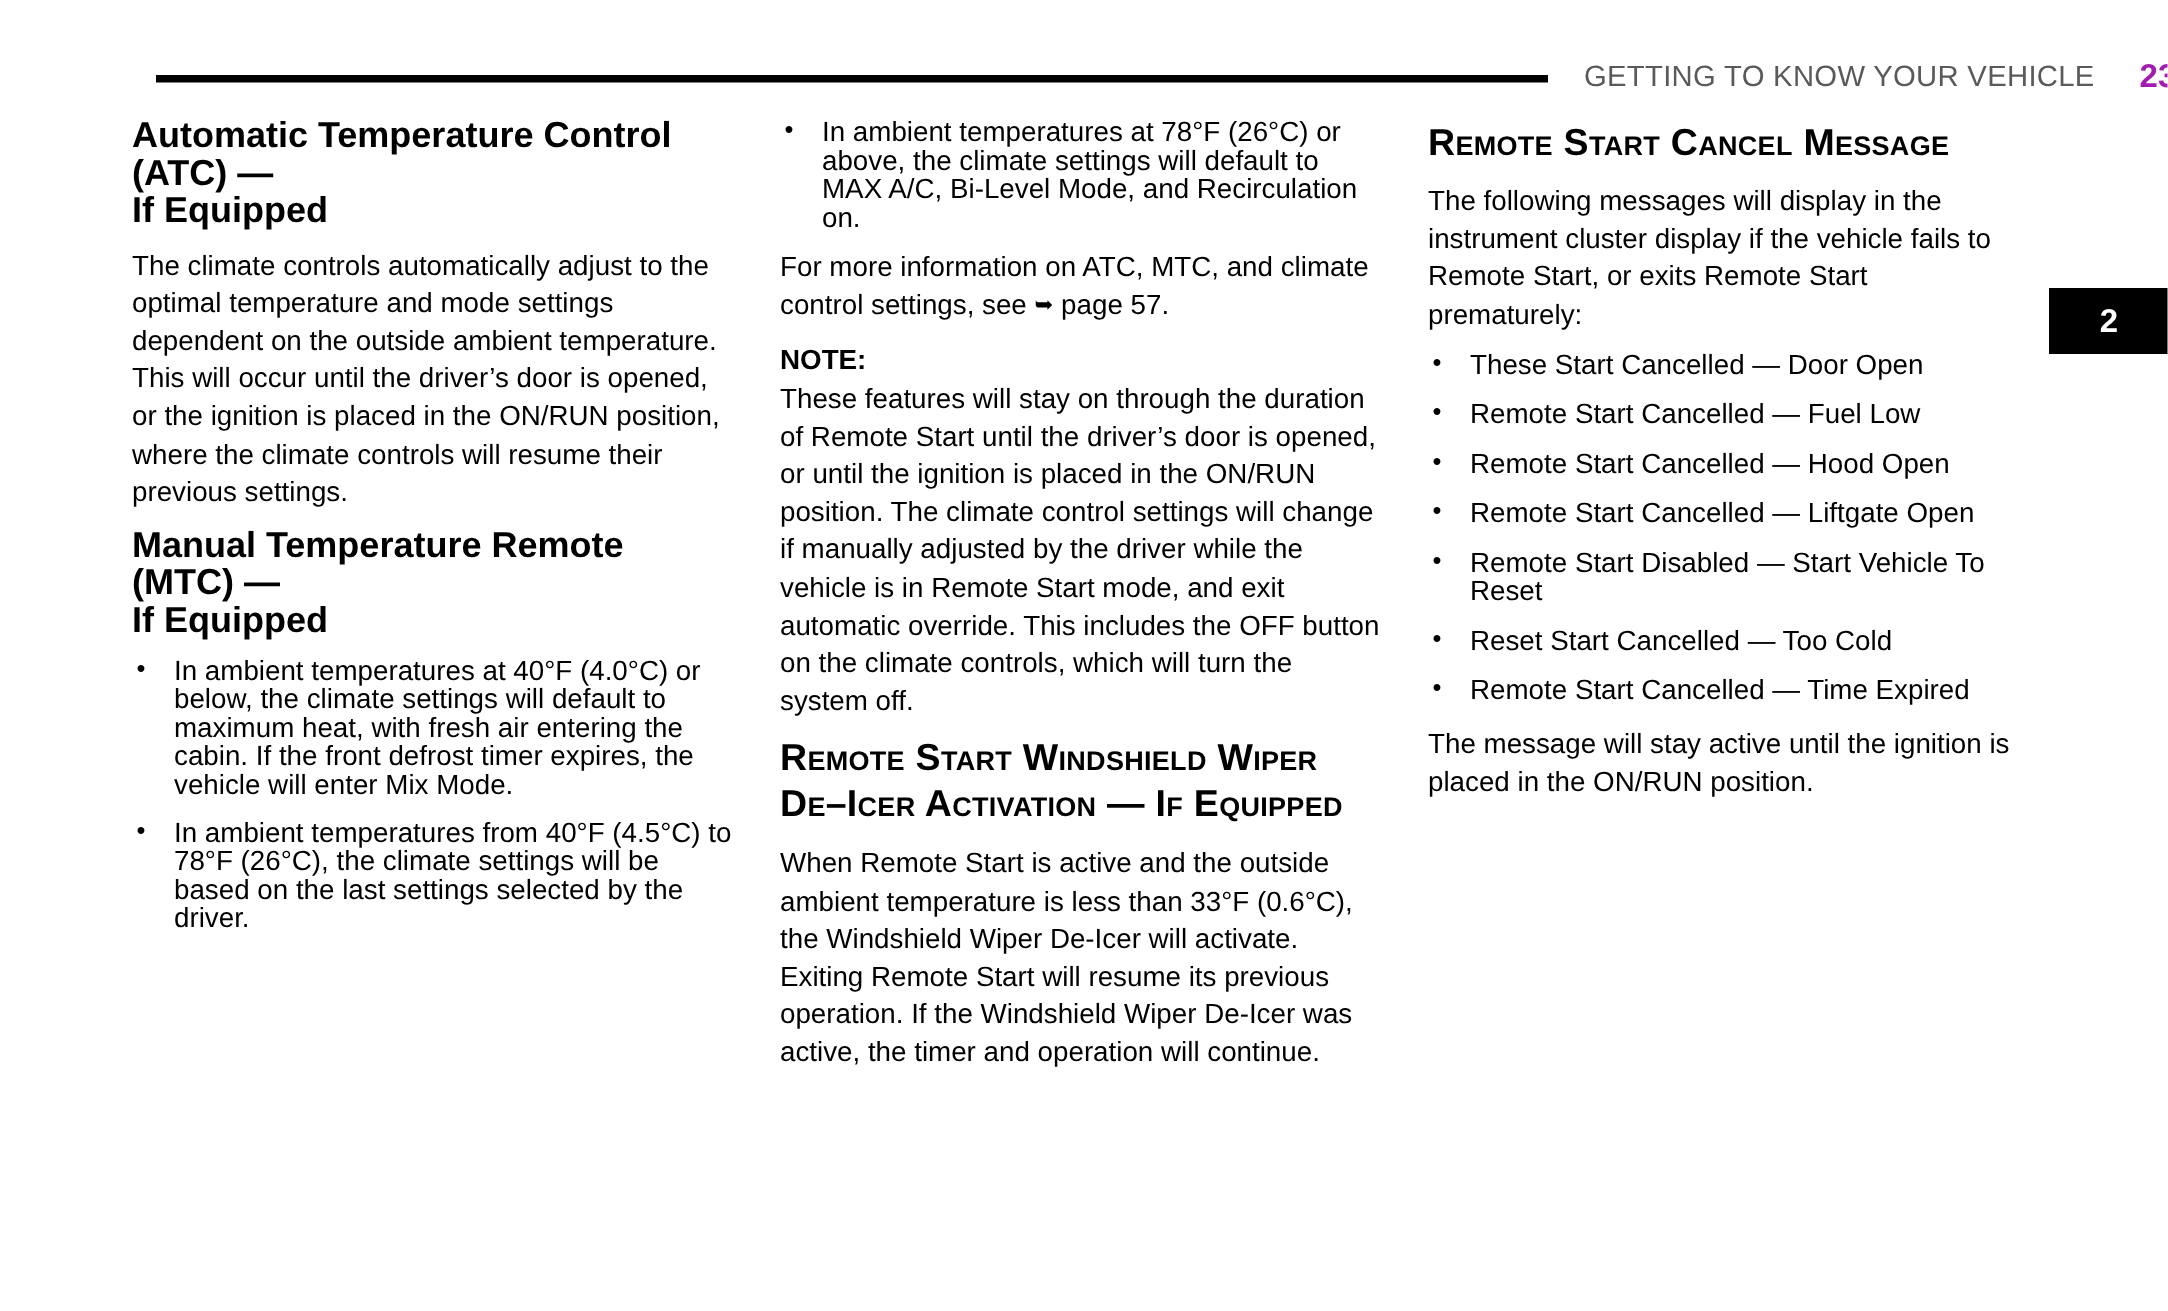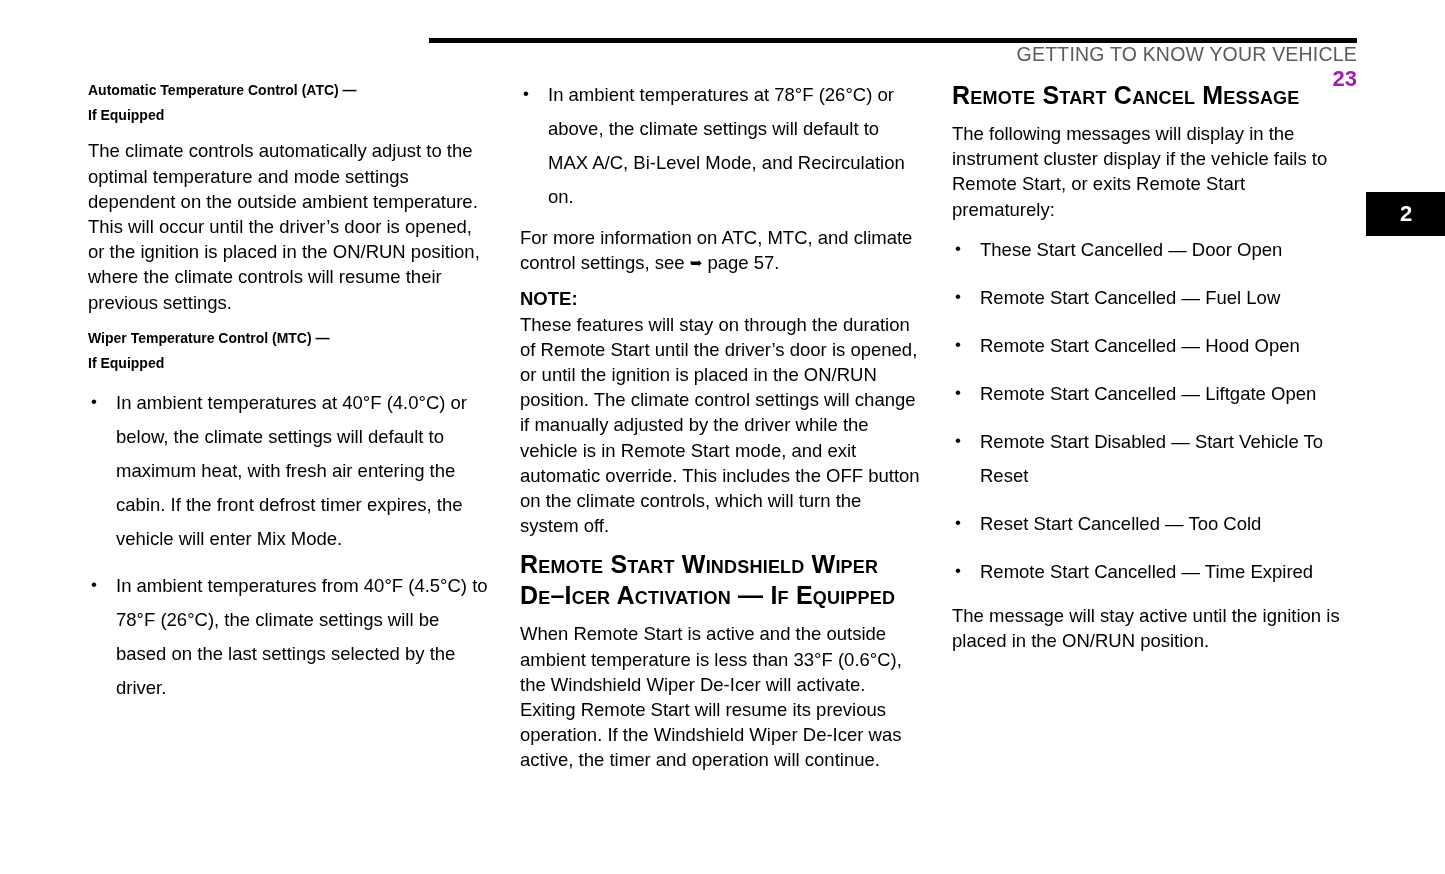--- a/index.html
+++ b/index.html
@@ -17,22 +17,21 @@
   }
 
   
   .page-header {
     position: absolute;
     top: 36px;
     left: 104px;
     right: 88px;
     height: 30px;
     display: flex;
-    align-items: flex-end;
-    flex-direction: column;
+    align-items: center;
   }
   .header-rule {
     flex: 0 0 auto;
     width: 928px;
     height: 5px;
     background: #000;
     margin-top: 2px;
   }
   .header-title {
     margin-left: 24px;
@@ -83,21 +82,21 @@
   .col-1 { width: 400px; }
   .col-2 { width: 400px; }
   .col-3 { width: 400px; }
 
   p {
     margin: 0 0 11px 0;
     font-size: 18.5px;
     line-height: 25.2px;
   }
   .sub-head {
-    font-size: 14px;
+    font-size: 24px;
     line-height: 25.2px;
     font-weight: bold;
     margin: 0 0 10px 0;
   }
   .section-head {
     font-size: 25px;
     line-height: 31px;
     font-weight: bold;
     margin: 2px 0 10px 0;
     font-variant: small-caps;
@@ -111,21 +110,21 @@
   }
   ul {
     margin: 0 0 11px 0;
     padding: 0;
     list-style: none;
   }
   li {
     position: relative;
     padding-left: 28px;
     font-size: 18.5px;
-    line-height: 34px;
+    line-height: 19px;
     margin-bottom: 11px;
   }
   li:last-child { margin-bottom: 0; }
   li::before {
     content: "\2022";
     position: absolute;
     left: 3px;
     top: -1px;
     font-size: 17px;
   }
@@ -152,21 +151,21 @@
   <div class="col col-1">
 
     <div class="sub-head">
       <span>Automatic Temperature Control (ATC) —</span><br>
       <span>If Equipped</span>
     </div>
 
     <p>The climate controls automatically adjust to the optimal temperature and mode settings dependent on the outside ambient temperature. This will occur until the driver’s door is opened, or the ignition is placed in the ON/RUN position, where the climate controls will resume their previous settings.</p>
 
     <div class="sub-head">
-      <span>Wiper Temperature Control (MTC) —</span><br>
+      <span>Manual Temperature Remote (MTC) —</span><br>
       <span>If Equipped</span>
     </div>
 
     <ul class="spaced">
       <li>In ambient temperatures at 40°F (4.0°C) or below, the climate settings will default to maximum heat, with fresh air entering the cabin. If the front defrost timer expires, the vehicle will enter Mix Mode.</li>
       <li>In ambient temperatures from 40°F (4.5°C) to 78°F (26°C), the climate settings will be based on the last settings selected by the driver.</li>
     </ul>
   </div>
 
   <div class="col col-2">

